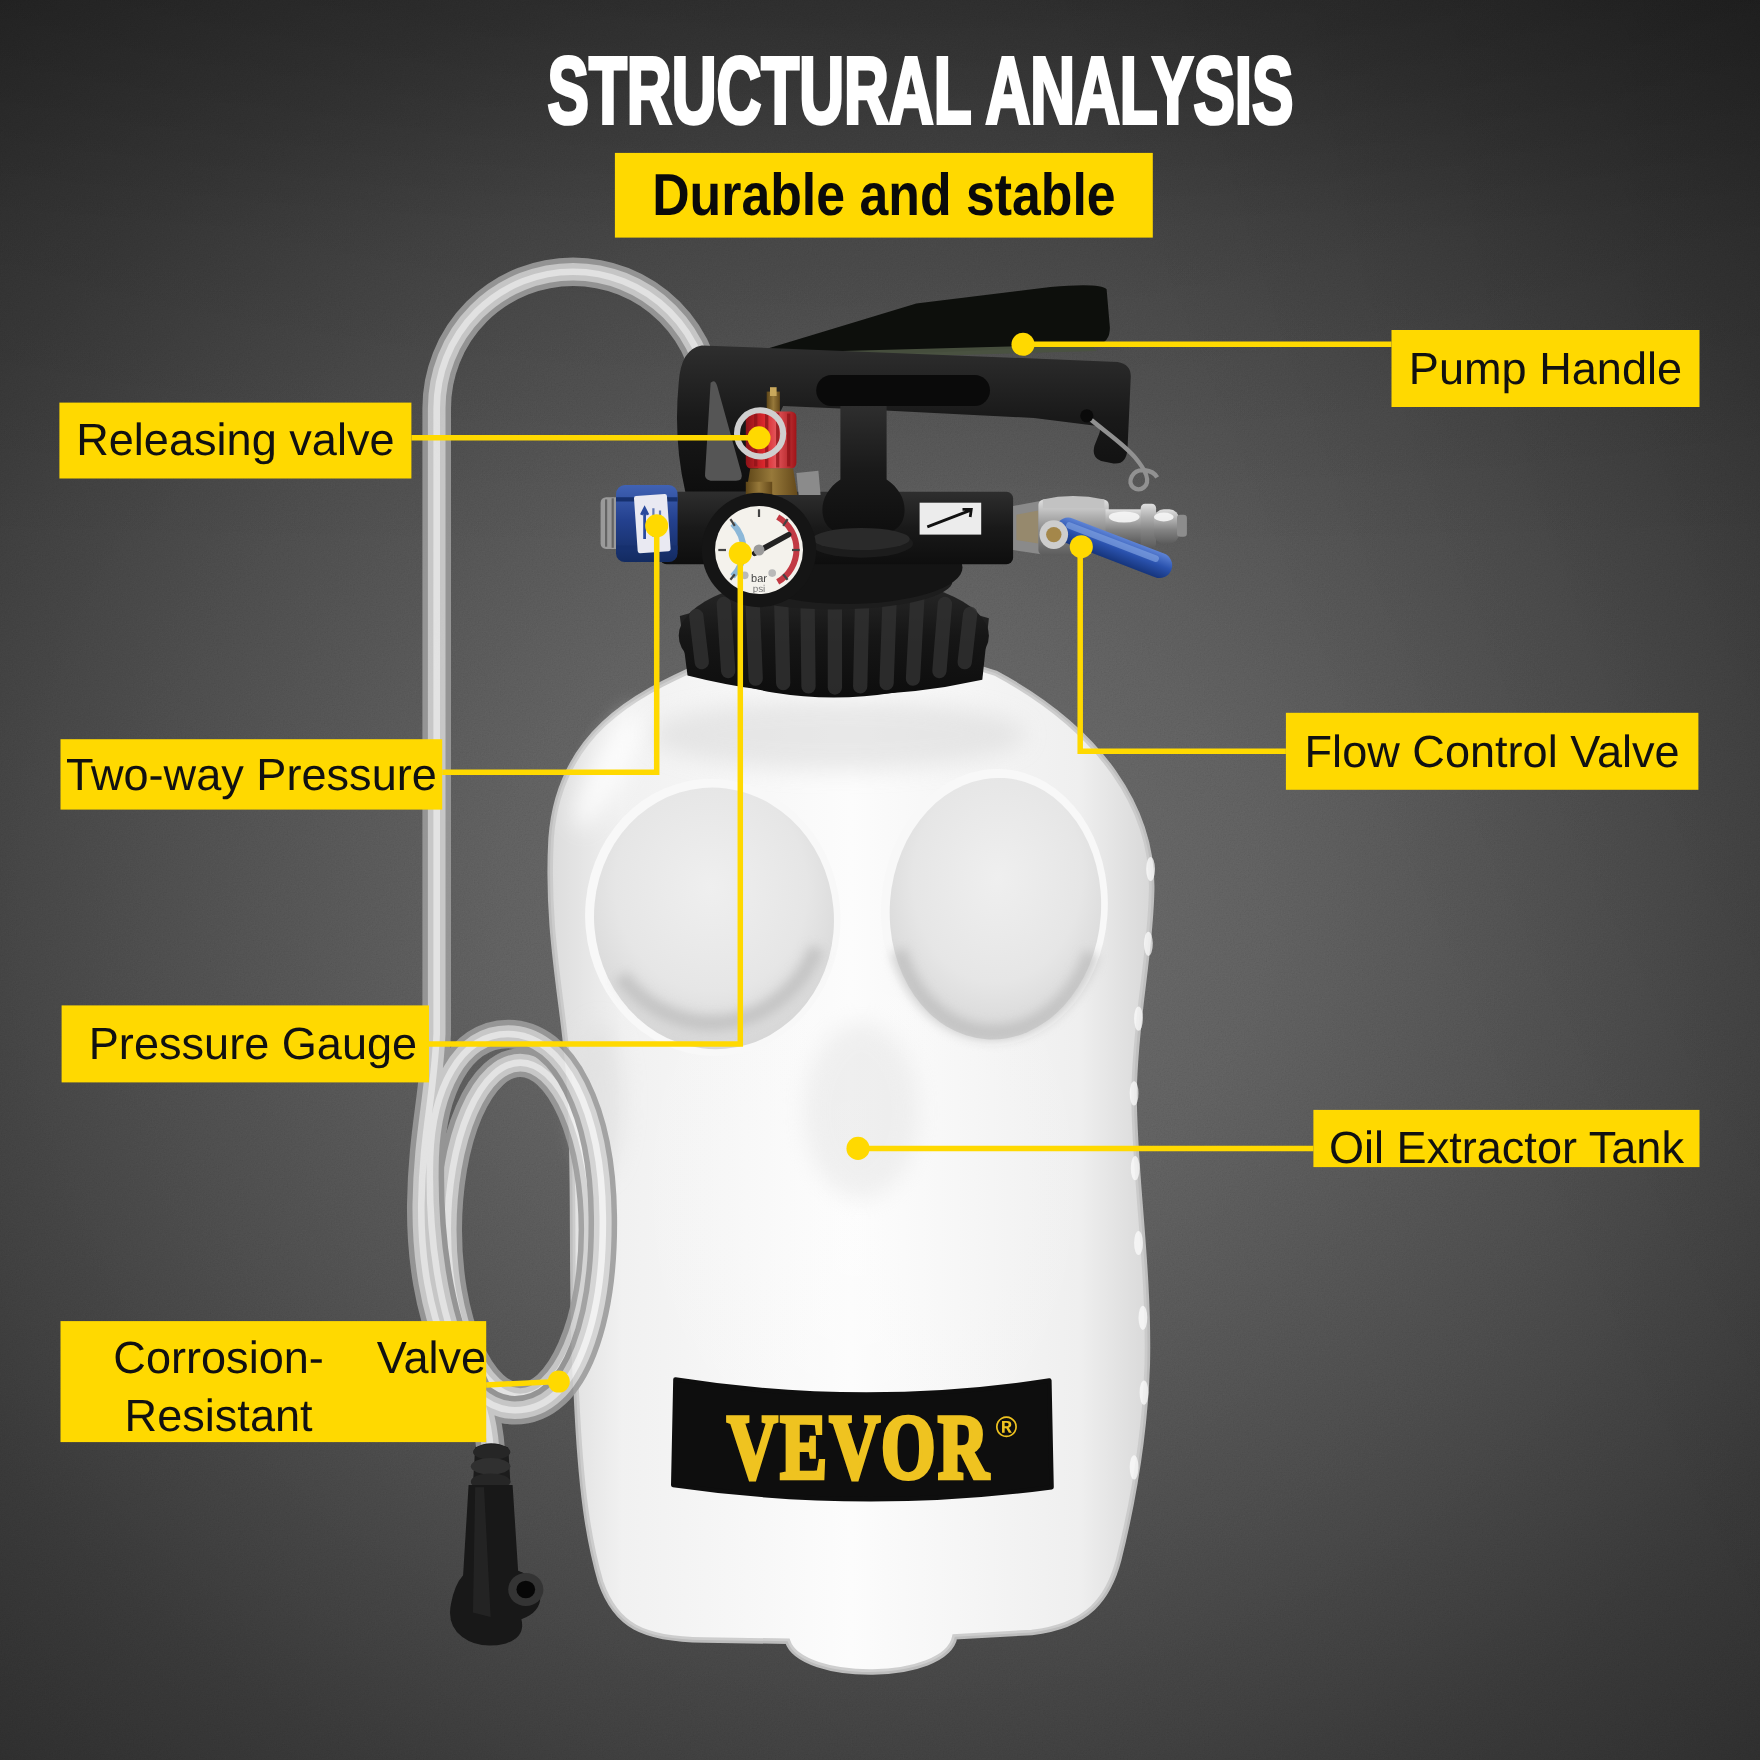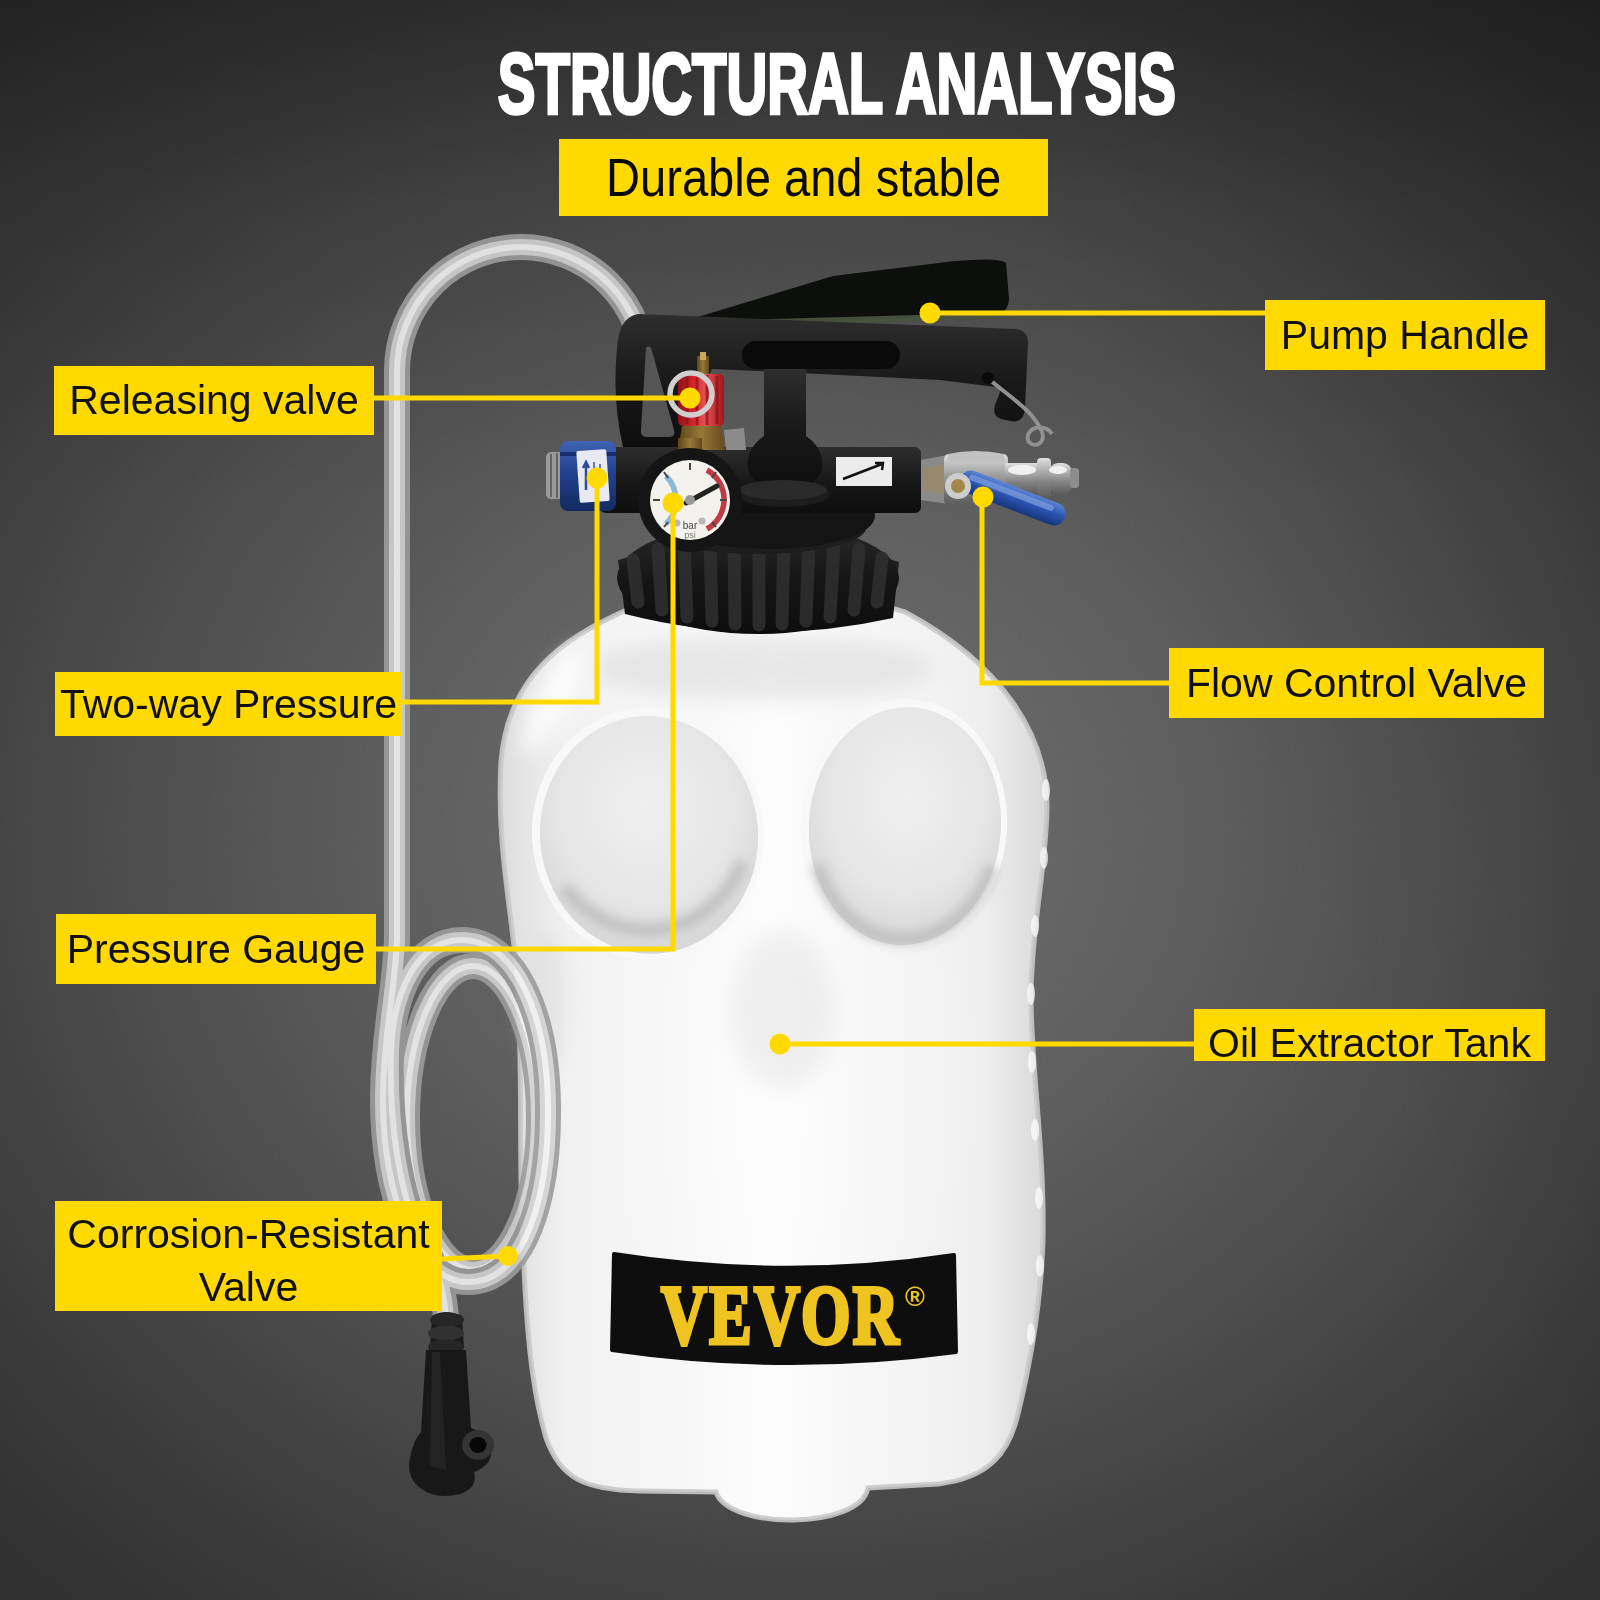--- a/index.html
+++ b/index.html
@@ -8,30 +8,30 @@
   background:linear-gradient(180deg, rgba(0,0,0,0.24) 0%, rgba(0,0,0,0.08) 13%, rgba(0,0,0,0) 32%),
     linear-gradient(247deg, rgba(0,0,0,0.12) 0%, rgba(0,0,0,0.0) 30%),
     radial-gradient(78% 70% at 50% 52%, #676767 0%, #5a5a5a 28%, #474747 55%, #353535 78%, #282828 100%);}
 #noise{position:absolute;left:0;top:0;width:1600px;height:1600px;}
 #art{position:absolute;left:0;top:0;}
 .title{position:absolute;top:34px;left:0;width:1600px;text-align:center;
   color:#fff;font-weight:bold;font-size:86px;letter-spacing:0px;white-space:nowrap;padding-left:37px;
   -webkit-text-stroke:3.5px #fff;}
 .title span{display:inline-block;transform:scaleX(0.656);transform-origin:center;}
 .sub{position:absolute;left:559px;top:139px;width:489px;height:77px;background:#ffd900;
-  color:#0a0a0a;font-weight:normal;font-size:54px;text-align:center;line-height:77px;}
+  color:#0a0a0a;font-weight:bold;font-size:54px;text-align:center;line-height:77px;}
 .lbl{position:absolute;background:#ffd900;color:#111;font-size:41px;text-align:center;}
 #l1{left:1265px;top:280px;width:280px;height:70px;line-height:70px;margin-top:20px;}
 #l2{left:54px;top:366px;width:320px;height:69px;line-height:69px;}
 #l3{left:55px;top:672px;width:347px;height:64px;line-height:64px;}
 #l4{left:1169px;top:648px;width:375px;height:70px;line-height:70px;}
-#l5{left:56px;top:914px;width:320px;height:70px;line-height:70px;}
+#l5{left:56px;top:914px;width:320px;height:70px;line-height:70px;padding-left:14px;}
 #l6{left:1194px;top:1009px;width:351px;height:52px;line-height:69px;}
 #l7{left:55px;top:1201px;width:387px;height:110px;line-height:53px;padding-top:7px;box-sizing:border-box;
-    display:flex;flex-direction:column;}
+    display:flex;flex-direction:row;}
 </style>
 </head>
 <body>
 <div id="page">
 <svg id="noise" width="1600" height="1600">
  <filter id="nz">
         <feTurbulence type="fractalNoise" baseFrequency="0.8" numOctaves="2" stitchTiles="stitch"></feTurbulence>
  <feColorMatrix type="matrix" values="0.33 0.33 0.33 0 0  0.33 0.33 0.33 0 0  0.33 0.33 0.33 0 0  0 0 0 0 1"></feColorMatrix>
       </filter>
  <rect width="1600" height="1600" filter="url(#nz)" opacity="0.16" style="mix-blend-mode:overlay"></rect>

